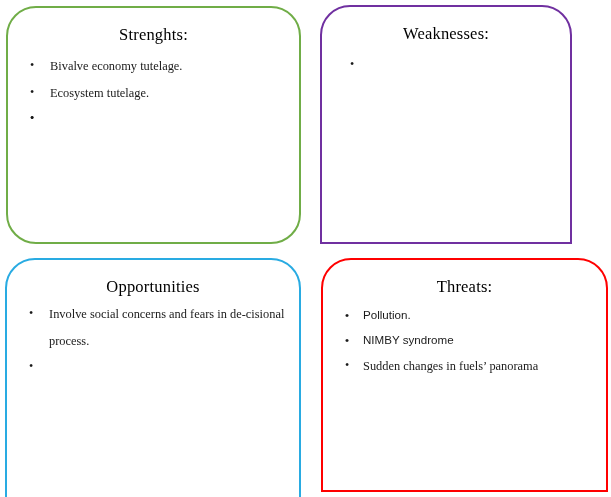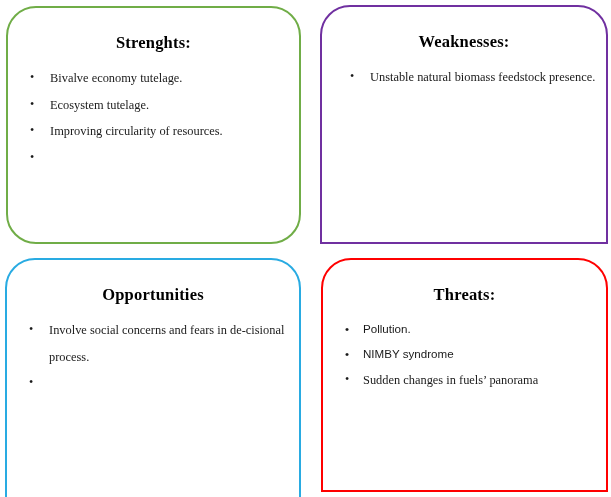--- a/index.html
+++ b/index.html
@@ -34,21 +34,21 @@
     width: 295px;
     height: 238px;
     border: 2px solid #70AD47;
     border-radius: 30px;
   }
 
   
   #quad-weaknesses {
     left: 320px;
     top: 5px;
-    width: 288px;
+    width: 252px;
     height: 239px;
     border: 2px solid #7030A0;
     border-radius: 30px 30px 0 0;
   }
 
   
   #quad-opportunities {
     left: 5px;
     top: 258px;
     width: 296px;
@@ -62,24 +62,24 @@
     left: 321px;
     top: 258px;
     width: 287px;
     height: 234px;
     border: 2px solid #FF0000;
     border-radius: 30px 30px 0 0;
   }
 
   .quad-title {
     text-align: center;
-    font-weight: bold;
+    font-weight: normal;
     font-size: 16.5px;
     letter-spacing: 0.2px;
-    margin: 12px;
+    margin: 4px;
     padding-top: 13px;
     font-family: "Liberation Serif", "DejaVu Serif", serif;
     color: #000000;
   }
 
   .bullet-list {
     list-style: none;
     margin: 0;
     padding: 0;
     font-size: 12.4px;
@@ -140,34 +140,32 @@
       <li class="bullet-item">
         <span class="dot">•</span>
         <span class="txt">Bivalve economy tutelage.</span>
       </li>
       <li class="bullet-item">
         <span class="dot">•</span>
         <span class="txt">Ecosystem tutelage.</span>
       </li>
       <li class="bullet-item">
         <span class="dot">•</span>
-        <span class="txt">Improving circularity of resources.</span>
       </li>
       <li class="bullet-item">
         <span class="dot">•</span>
       </li>
     </ul>
   </div>
 
   <div class="quadrant" id="quad-weaknesses" style="border-color: rgb(112, 48, 160);">
     <div class="quad-title">Weaknesses:</div>
     <ul class="bullet-list" id="list-weaknesses">
       <li class="bullet-item">
         <span class="dot">•</span>
-        <span class="txt">Unstable natural biomass feedstock presence.</span>
       </li>
     </ul>
   </div>
 
   <div class="quadrant" id="quad-opportunities" style="border-color: rgb(41, 171, 226);">
     <div class="quad-title">Opportunities</div>
     <ul class="bullet-list" id="list-opportunities">
       <li class="bullet-item">
         <span class="dot">•</span>
         <span class="txt">Involve social concerns and fears in de-cisional process.</span>

